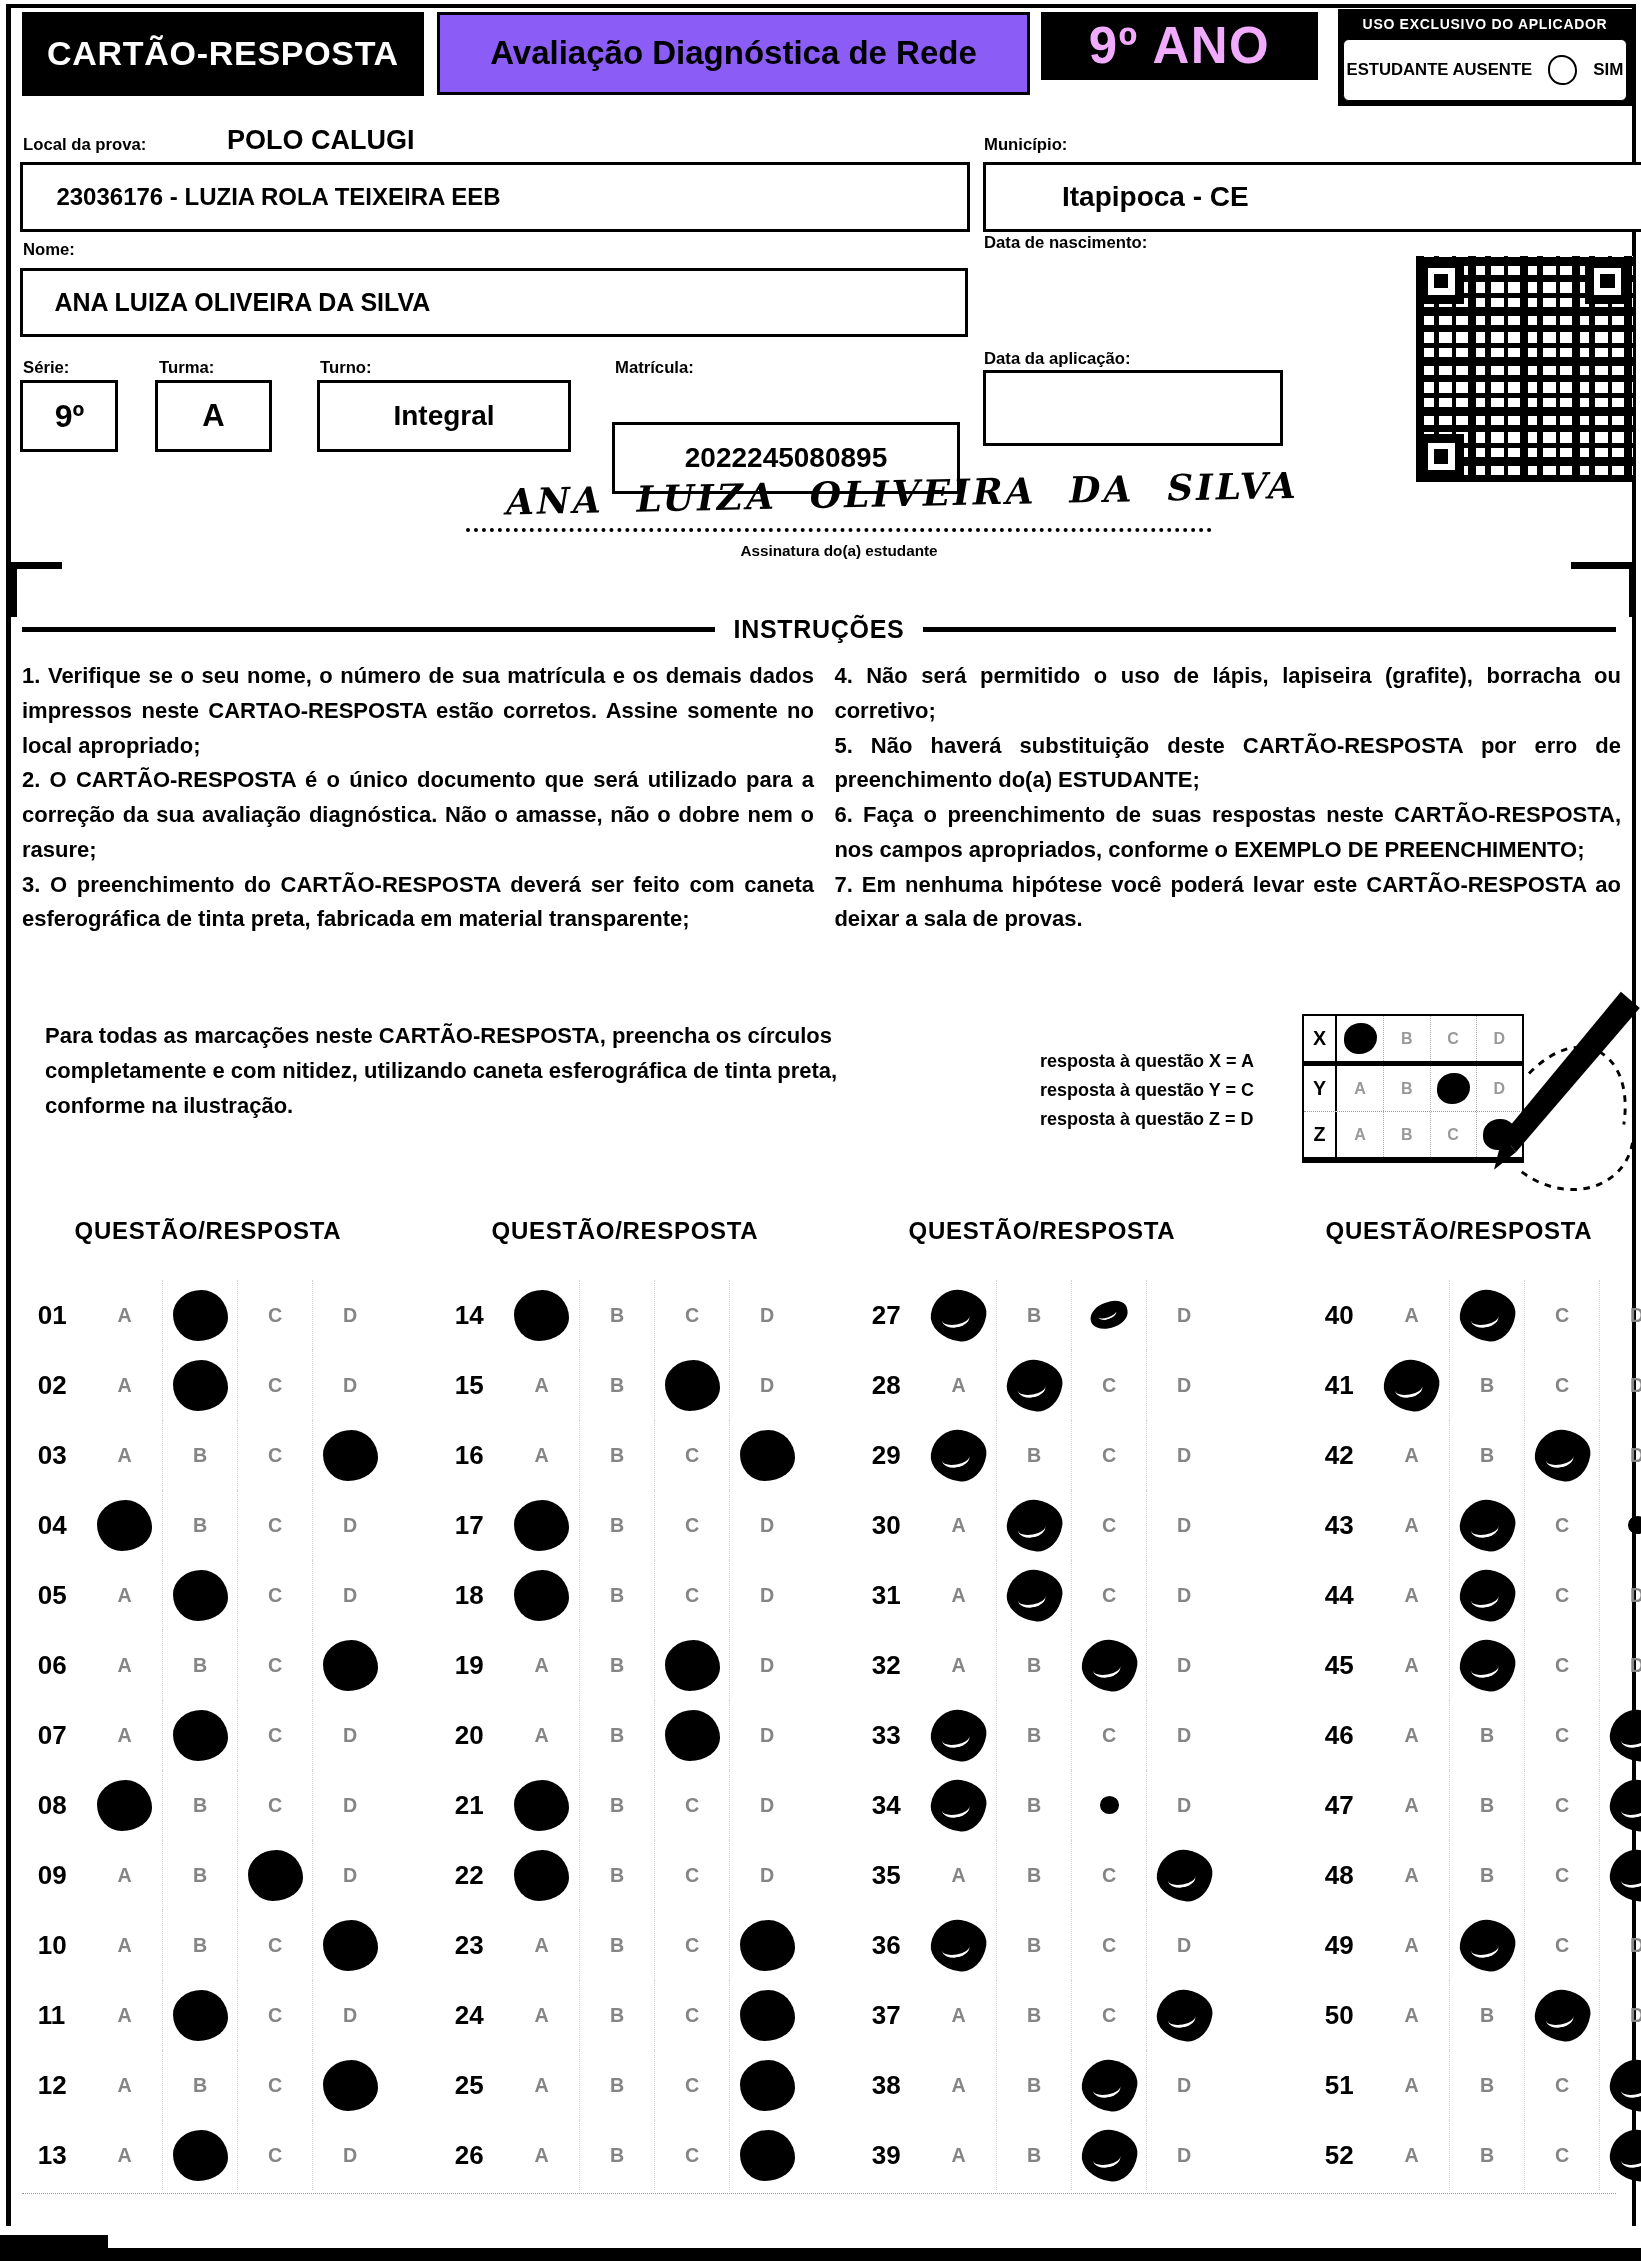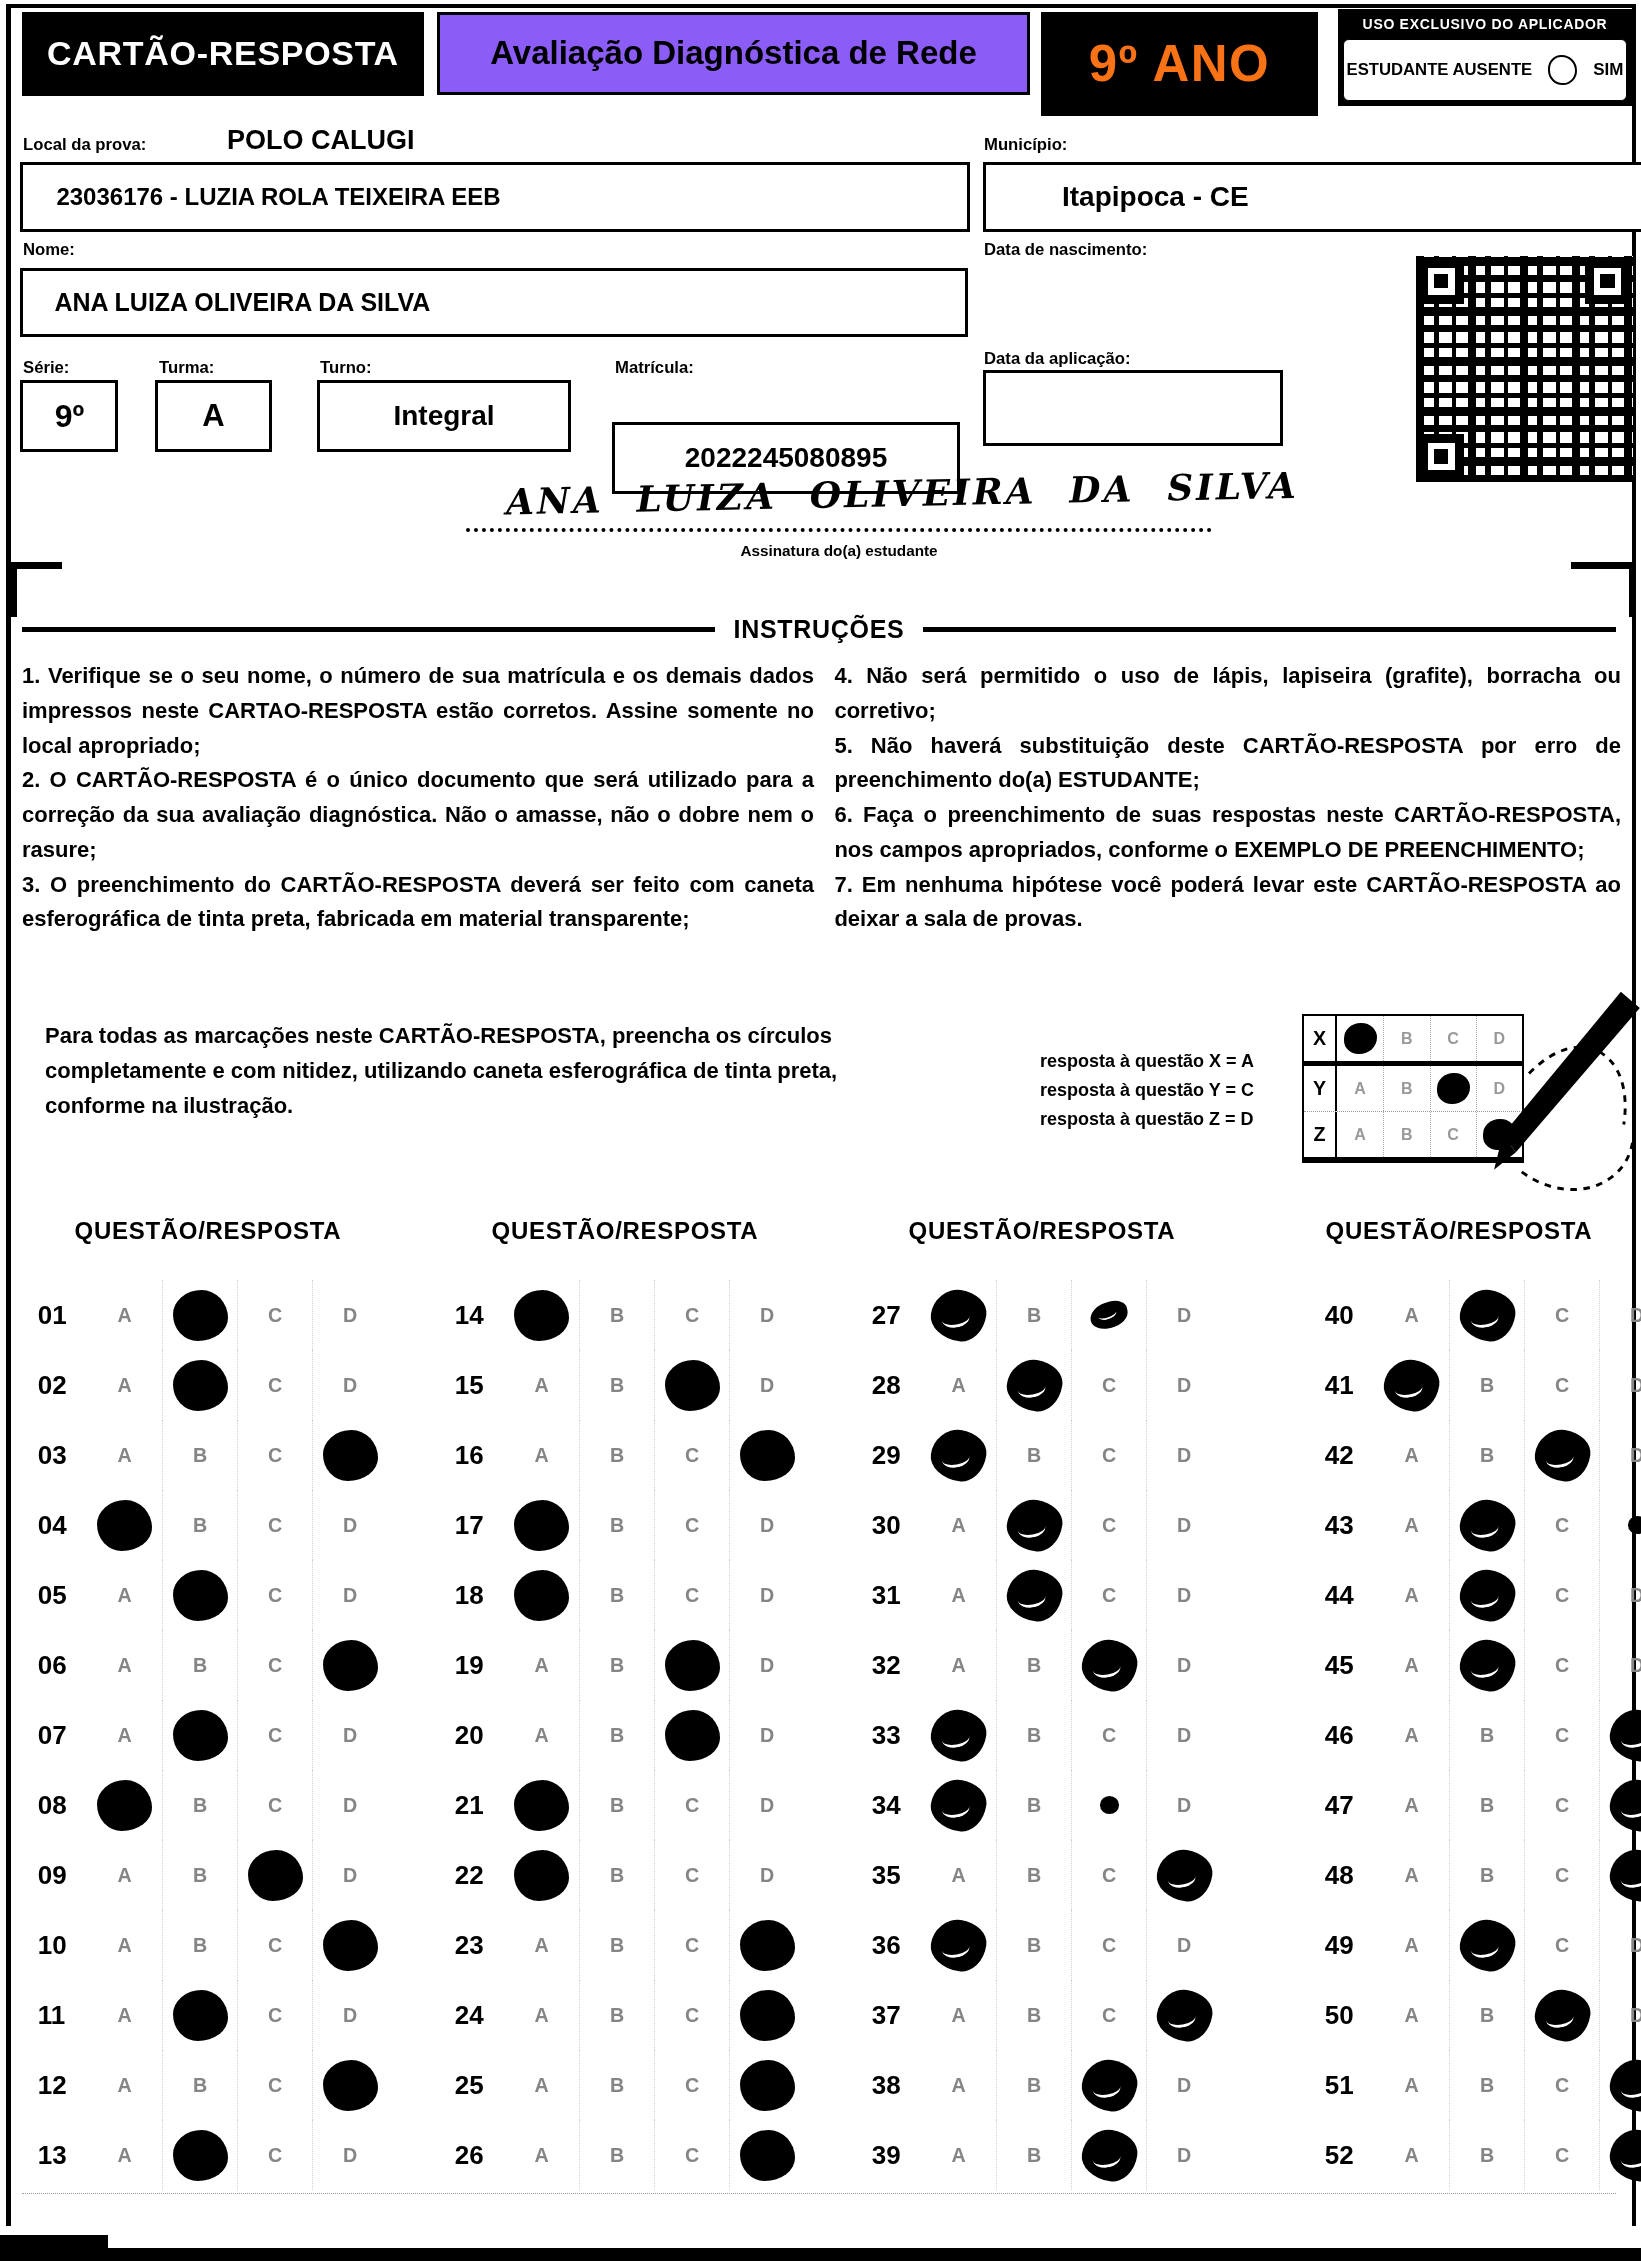--- a/index.html
+++ b/index.html
@@ -17,21 +17,21 @@
   .bottom-bar  { left:0;      top:2248px; width:1642px; height:13px; background:#000; }
   .bottom-step { left:0;      top:2235px; width:108px;  height:26px; background:#000; }
   .answers-bottom-line { left:22px; top:2193px; width:1594px; border-top:1.5px dotted #9a9a9a; }
 
   
   .hdr-card  { left:22px;   top:11.6px; width:402px; height:84px; background:#000; color:#fff;
                display:flex; align-items:center; justify-content:center;
                font-size:34px; font-weight:bold; letter-spacing:0.7px; }
   .hdr-title { left:437px;  top:11.6px; width:587px; height:77px; border:3.6px solid #000; background:#8b5cf6;
                display:flex; align-items:center; justify-content:center; font-size:33px; font-weight:bold; }
-  .hdr-year  { left:1041px; top:11.6px; width:277px; height:104px; background:#000; color:#f97316;
+  .hdr-year  { left:1041px; top:11.6px; width:277px; height:68px; background:#000; color:#f0abfc;
                display:flex; align-items:center; justify-content:center;
                font-size:51px; font-weight:bold; letter-spacing:1.5px; }
   .hdr-right { left:1338px; top:8.7px; width:290px; height:93px; border:2.9px solid #000; background:#000; }
   .uso-banner { height:26px; background:#000; color:#fff; display:flex; align-items:center;
                 justify-content:center; font-size:14px; font-weight:bold; letter-spacing:0.7px; }
   .absent-box { position:absolute; left:2.9px; right:2.9px; top:28px; bottom:2.9px; background:#fff;
                 border:1.5px solid #000; border-radius:5.8px; display:flex; align-items:center;
                 justify-content:center; gap:16px; font-size:16.7px; font-weight:bold; }
   .absent-circle { width:25px; height:26px; border:2.2px solid #000; border-radius:48% 55% 50% 52%; flex:none; }
   .absent-sim { font-size:17px; font-weight:bold; }
@@ -142,21 +142,21 @@
     </div>
   </div>
 
   <div class="lbl" style="left:23px; top:135px;">Local da prova:</div>
   <div class="val-inline" style="left:227px; top:125px;">POLO CALUGI</div>
   <div class="lbl" style="left:984px; top:135px;">Município:</div>
   <div class="box box-school">23036176 - LUZIA ROLA TEIXEIRA EEB</div>
   <div class="box box-municipio">Itapipoca - CE</div>
 
   <div class="lbl" style="left:23px; top:240px;">Nome:</div>
-  <div class="lbl" style="left:984px; top:240px;">Data de nascimento:</div>
+  <div class="lbl" style="left:984px; top:233px;">Data de nascimento:</div>
   <div class="box box-nome">ANA LUIZA OLIVEIRA DA SILVA</div>
 
   <div class="lbl" style="left:23px; top:358px;">Série:</div>
   <div class="lbl" style="left:159px; top:358px;">Turma:</div>
   <div class="lbl" style="left:320px; top:358px;">Turno:</div>
   <div class="lbl" style="left:615px; top:358px;">Matrícula:</div>
   <div class="lbl" style="left:984px; top:349px;">Data da aplicação:</div>
   <div class="box box-serie">9º</div>
   <div class="box box-turma">A</div>
   <div class="box box-turno">Integral</div>

